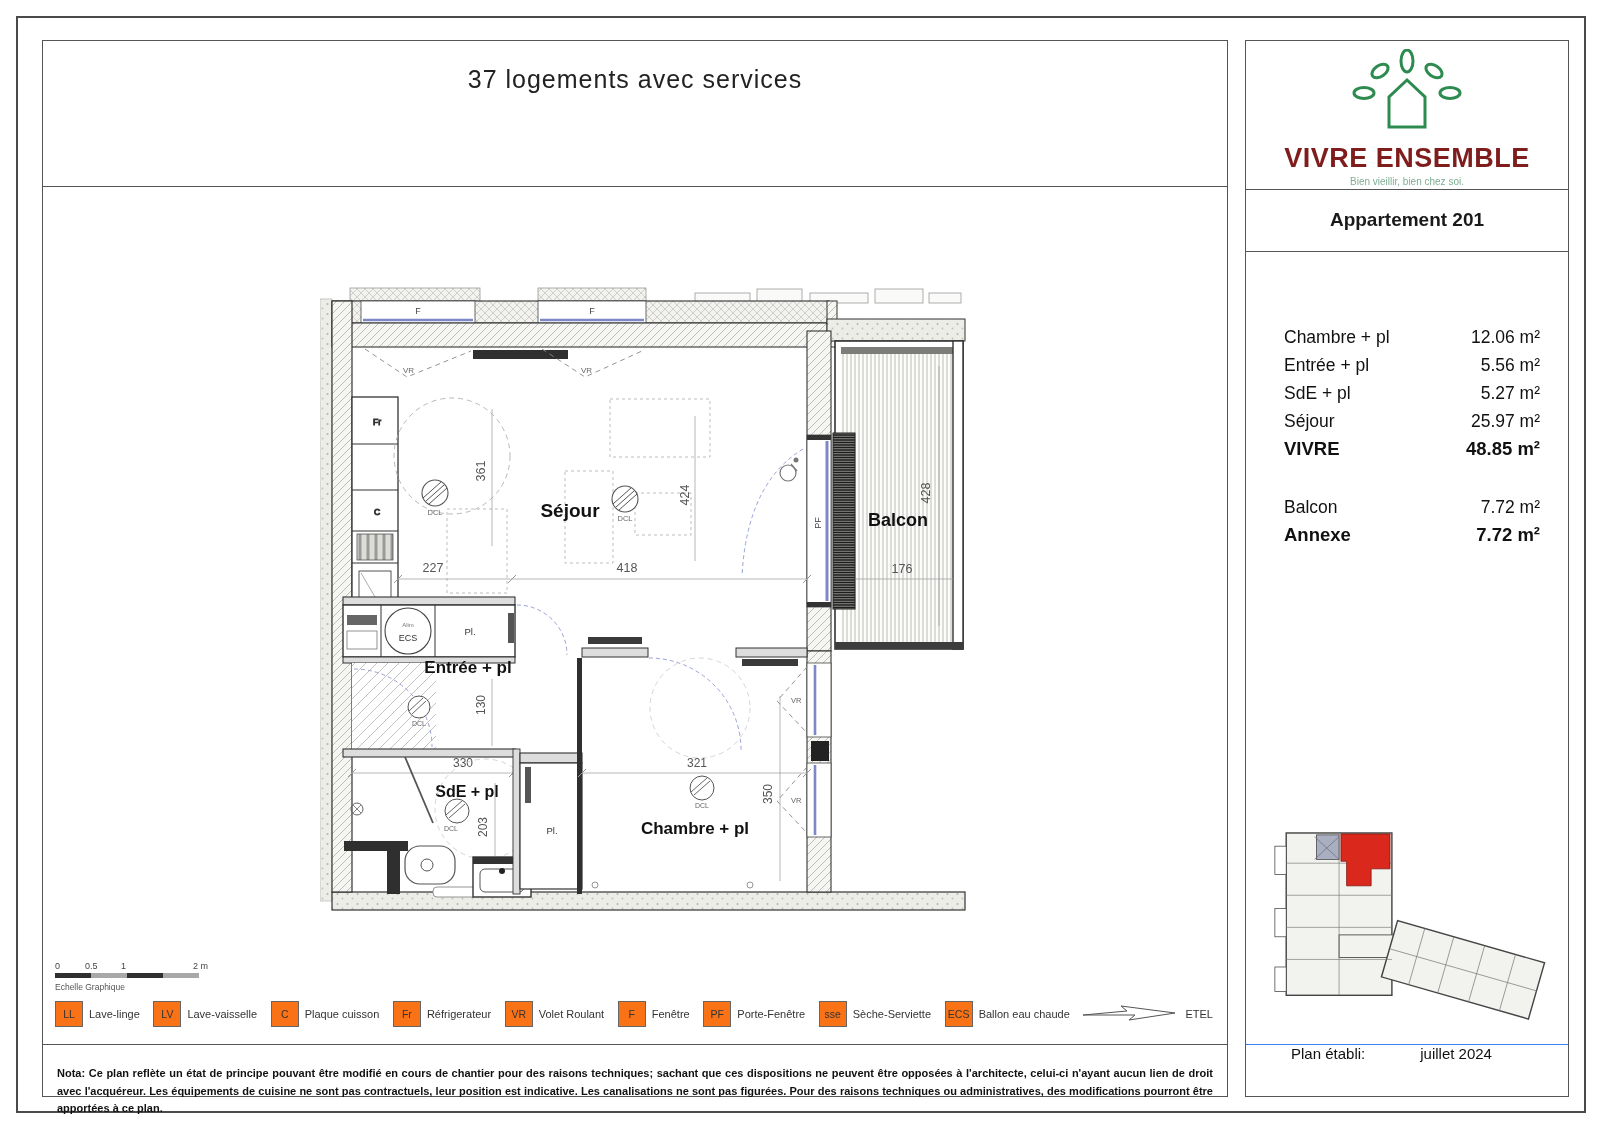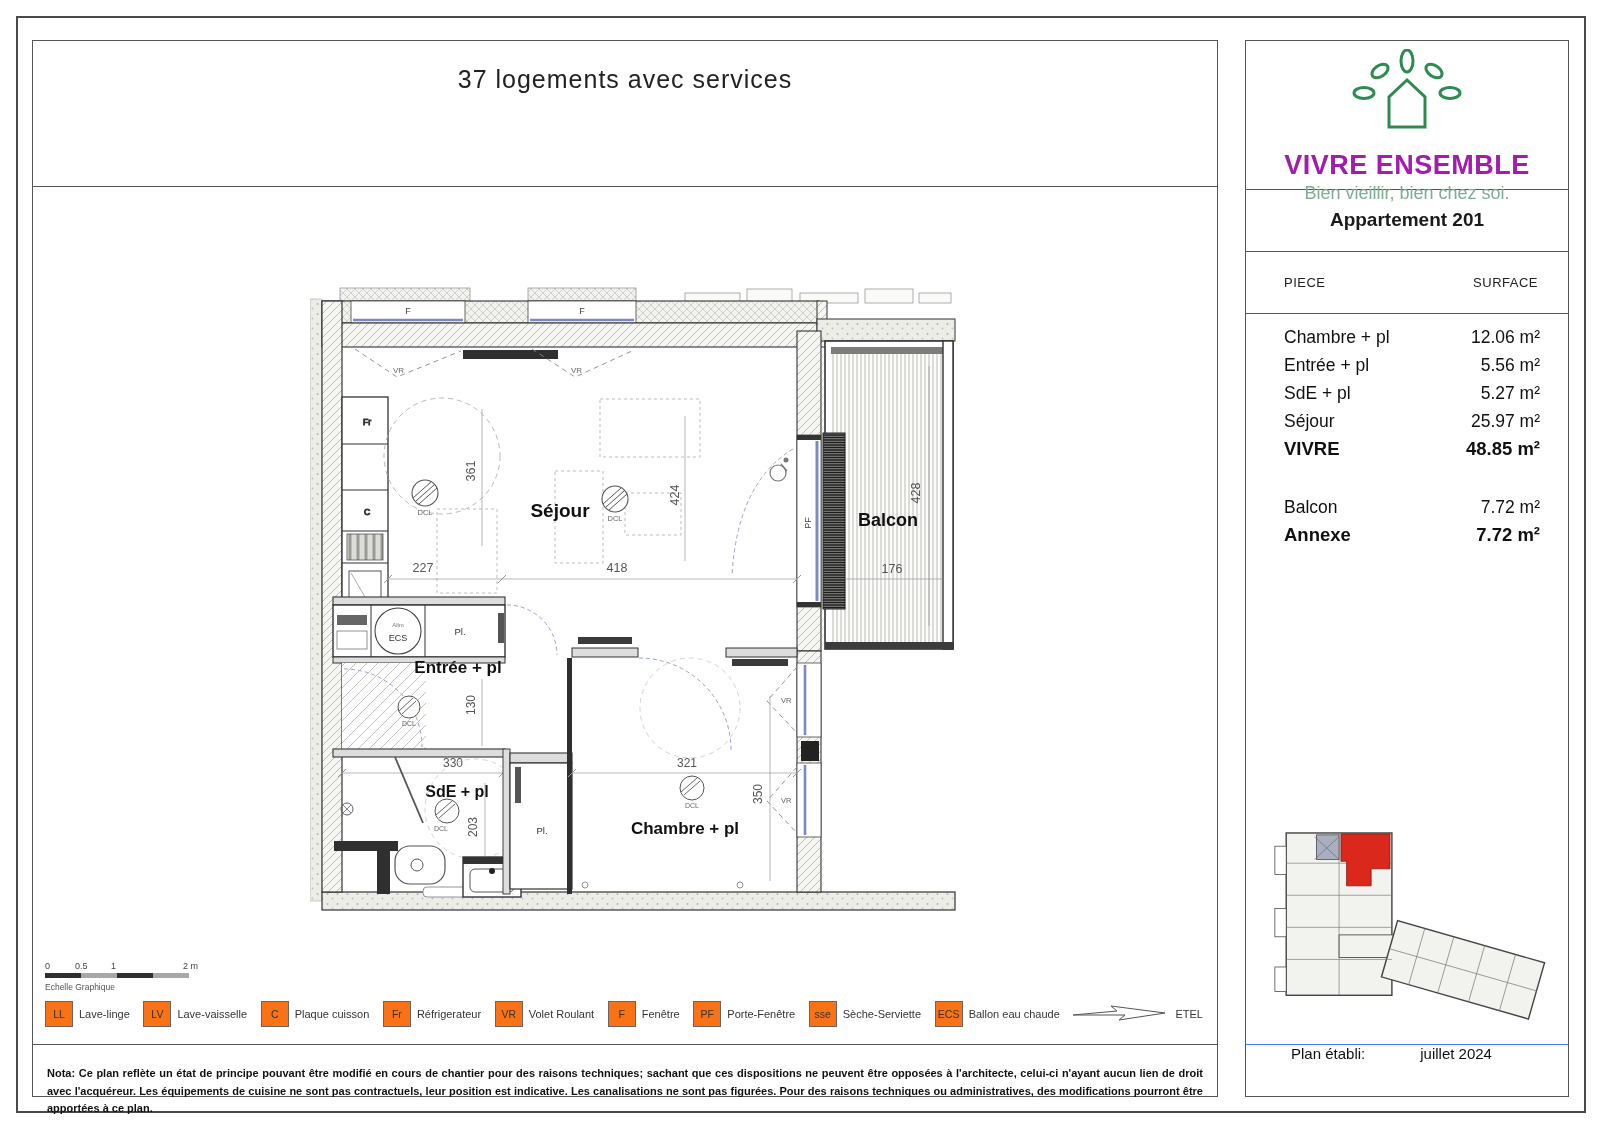--- a/index.html
+++ b/index.html
@@ -1,21 +1,21 @@
 <!DOCTYPE html>
 <html><head>
 <meta charset="utf-8">
 <style>
   html,body{margin:0;padding:0;background:#fff;}
   #page{position:relative;width:1600px;height:1129px;background:#fff;
         font-family:"Liberation Sans",sans-serif;color:#1a1a1a;overflow:hidden;}
   #outer-border{position:absolute;left:16px;top:16px;right:14px;bottom:16px;
         border:2px solid #4a4a4a;pointer-events:none;}
   
-  #main-panel{position:absolute;left:32px;top:40px;width:1184px;height:1055px;
+  #main-panel{position:absolute;left:42px;top:40px;width:1184px;height:1055px;
         border:1px solid #555;background:#fff;}
   #title-block{position:absolute;left:0;top:0;width:100%;height:145px;border-bottom:1px solid #555;text-align:center;}
   .subtitle{margin-top:24px;font-size:25px;color:#222;letter-spacing:1px;}
   .main-title{margin-top:26px;font-size:39px;font-weight:bold;letter-spacing:1px;color:#000;}
   #plan-wrap{position:absolute;left:277px;top:243px;width:660px;height:632px;}
   
   #scalebar{position:absolute;left:12px;top:920px;width:200px;font-size:9px;color:#444;}
   #scalebar .ticks{position:relative;height:12px;}
   #scalebar .ticks span{position:absolute;top:0;}
   #scalebar .bar{position:relative;height:5px;width:144px;display:flex;}
@@ -27,22 +27,22 @@
   .lg-box{width:26px;height:24px;border:1px solid #666;display:flex;align-items:center;justify-content:center;
           font-size:10.5px;color:#333;background:#f97316;}
   .lg-lab{font-size:11px;color:#333;white-space:nowrap;}
   .lg-etel{display:flex;align-items:center;gap:6px;}
   
   #nota{position:absolute;left:0;bottom:0;width:100%;height:52px;border-top:1px solid #555;box-sizing:border-box;}
   #nota p{margin:20px 14px;font-size:11px;font-weight:bold;line-height:1.6;text-align:justify;color:#111;}
   
   #sidebar{position:absolute;left:1245px;top:40px;width:322px;height:1055px;border:1px solid #555;background:#fff;}
   #logo-block{position:absolute;top:0;left:0;width:100%;height:148px;border-bottom:1px solid #555;text-align:center;}
-  .wordmark{margin-top:11px;font-size:27px;font-weight:bold;color:#a21caf;letter-spacing:0.5px;}
-  .tagline{margin-top:2px;font-size:18px;color:#7fae93;}
+  .wordmark{margin-top:4px;font-size:27px;font-weight:bold;color:#7f1d1d;letter-spacing:0.5px;}
+  .tagline{margin-top:2px;font-size:10px;color:#7fae93;}
   #apt-block{position:absolute;top:148px;left:0;width:100%;height:62px;border-bottom:1px solid #555;
         display:flex;align-items:center;justify-content:center;font-size:19px;font-weight:bold;}
   #cols-block{position:absolute;top:210px;left:0;width:100%;height:63px;border-bottom:1px solid #555;box-sizing:border-box;}
   #cols-block .cols{display:flex;justify-content:space-between;padding:24px 30px 0 38px;font-size:13px;color:#222;letter-spacing:0.5px;}
   #surface-table{position:absolute;top:282px;left:0;width:100%;}
   .srow{display:flex;justify-content:space-between;padding:0 28px 0 38px;font-size:17.5px;line-height:28px;color:#111;}
   .srow.bold{font-weight:bold;font-size:18.5px;}
   .srow.gap{height:30px;}
   #keyplan{position:absolute;left:10px;top:752px;width:302px;height:230px;}
   #side-footer{position:absolute;left:0;bottom:0;width:100%;height:52px;border-top:1px solid #3b82f6;box-sizing:border-box;
@@ -395,26 +395,20 @@
           <ellipse cx="22" cy="44" rx="10" ry="5.5"></ellipse>
           <ellipse cx="108" cy="44" rx="10" ry="5.5"></ellipse>
         </g>
       </svg>
       <div class="wordmark">VIVRE ENSEMBLE</div>
       <div class="tagline">Bien vieillir, bien chez soi.</div>
     </div>
 
     <div id="apt-block">Appartement 201</div>
 
-    <div id="cols-block">
-      <div class="cols">
-        <span>PIECE</span>
-        <span>SURFACE</span>
-      </div>
-    </div>
 
     <div id="surface-table">
       <div class="srow">
         <span>Chambre + pl</span>
         <span>12.06 m²</span>
       </div>
       <div class="srow">
         <span>Entrée + pl</span>
         <span>5.56 m²</span>
       </div>

